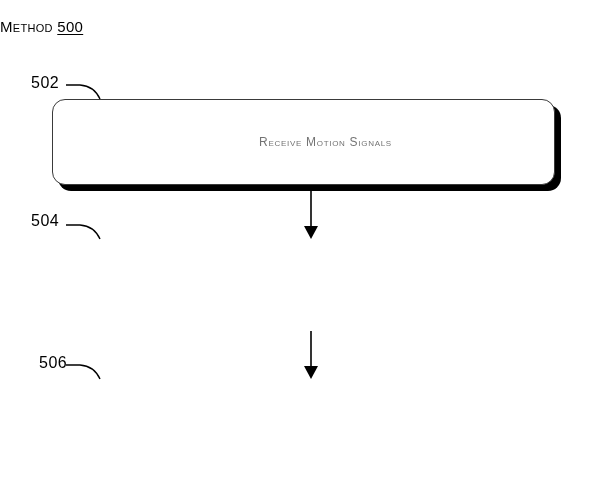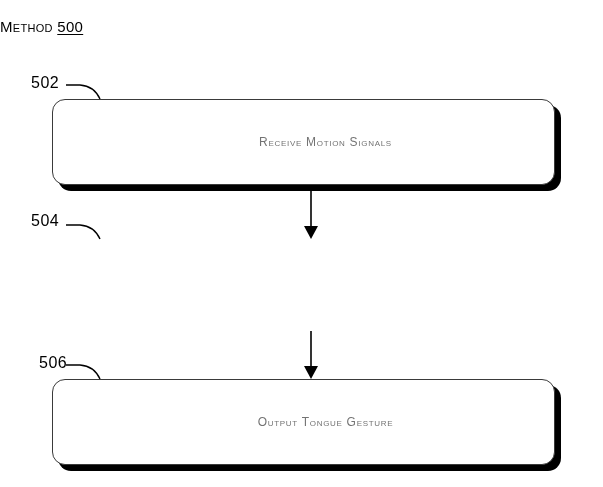--- a/index.html
+++ b/index.html
@@ -116,26 +116,20 @@
   <div class="refnum" id="ref-506">506</div>
 
   <div class="step" id="step-1">
     <div class="shadow"></div>
     <div class="boxface">
       <span class="boxlabel">Receive Motion Signals</span>
     </div>
   </div>
 
 
-  <div class="step" id="step-3">
-    <div class="shadow"></div>
-    <div class="boxface">
-      <span class="boxlabel">Output Tongue Gesture</span>
-    </div>
-  </div>
 
   <svg id="overlay" viewBox="0 0 603 487">
 
     <path d="M 66 85 L 80 85 Q 94 86 100 99" fill="none" stroke="#000000" stroke-width="1.4"></path>
 
     <path d="M 66 225 L 80 225 Q 94 226 100 239" fill="none" stroke="#000000" stroke-width="1.4"></path>
 
     <path d="M 66 365 L 80 365 Q 94 366 100 379" fill="none" stroke="#000000" stroke-width="1.4"></path>
 
     <line x1="311" y1="191" x2="311" y2="228" stroke="#000000" stroke-width="1.6"></line>

